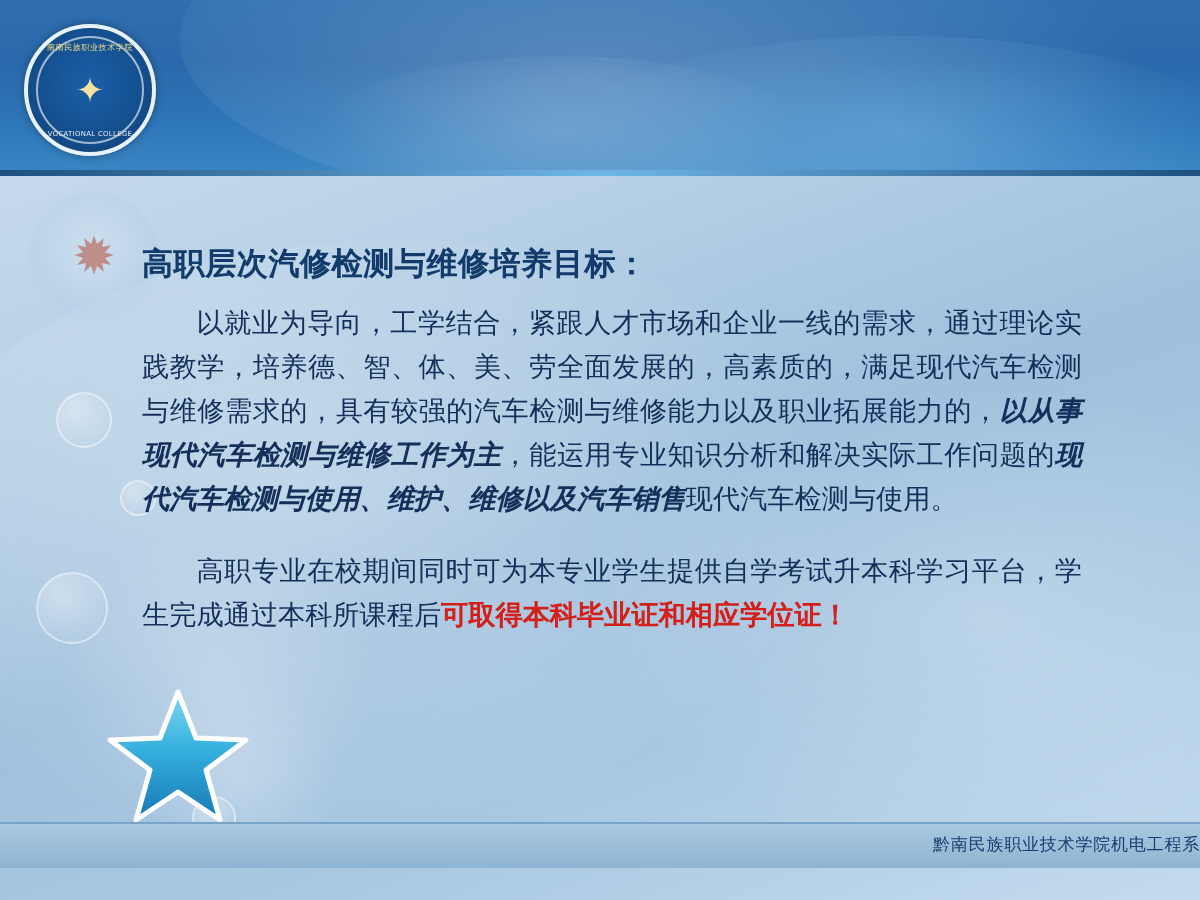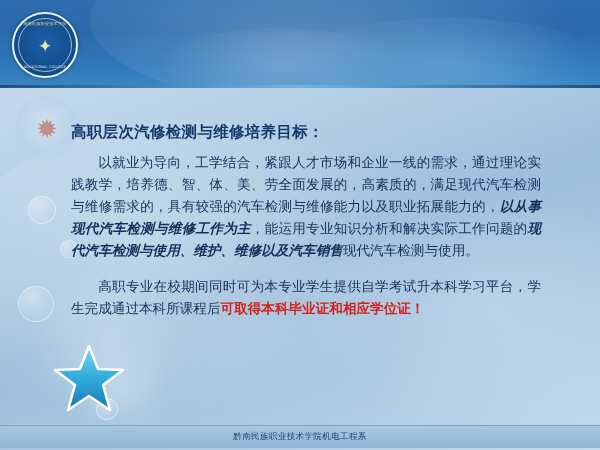--- a/index.html
+++ b/index.html
@@ -213,28 +213,28 @@
     left: 52px;
     bottom: 36px;
     width: 74px;
     height: 70px;
   }
   .star-wrap svg { display: block; }
 
   
   .footer {
     position: absolute;
-    left: 0; bottom: 2px;
+    left: 0; bottom: 16px;
     width: 600px;
     height: 22px;
     background: linear-gradient(180deg, #a9c8e0 0%, #8fb4d2 100%);
     border-top: 1px solid #7ba3c6;
     display: flex;
     align-items: center;
-    justify-content: center;
+    justify-content: flex-end;
   }
   .footer-text {
     font-size: 8.5px;
     color: #17406e;
     letter-spacing: 0.4px;
   }
 </style>
 </head>
 <body>
 

